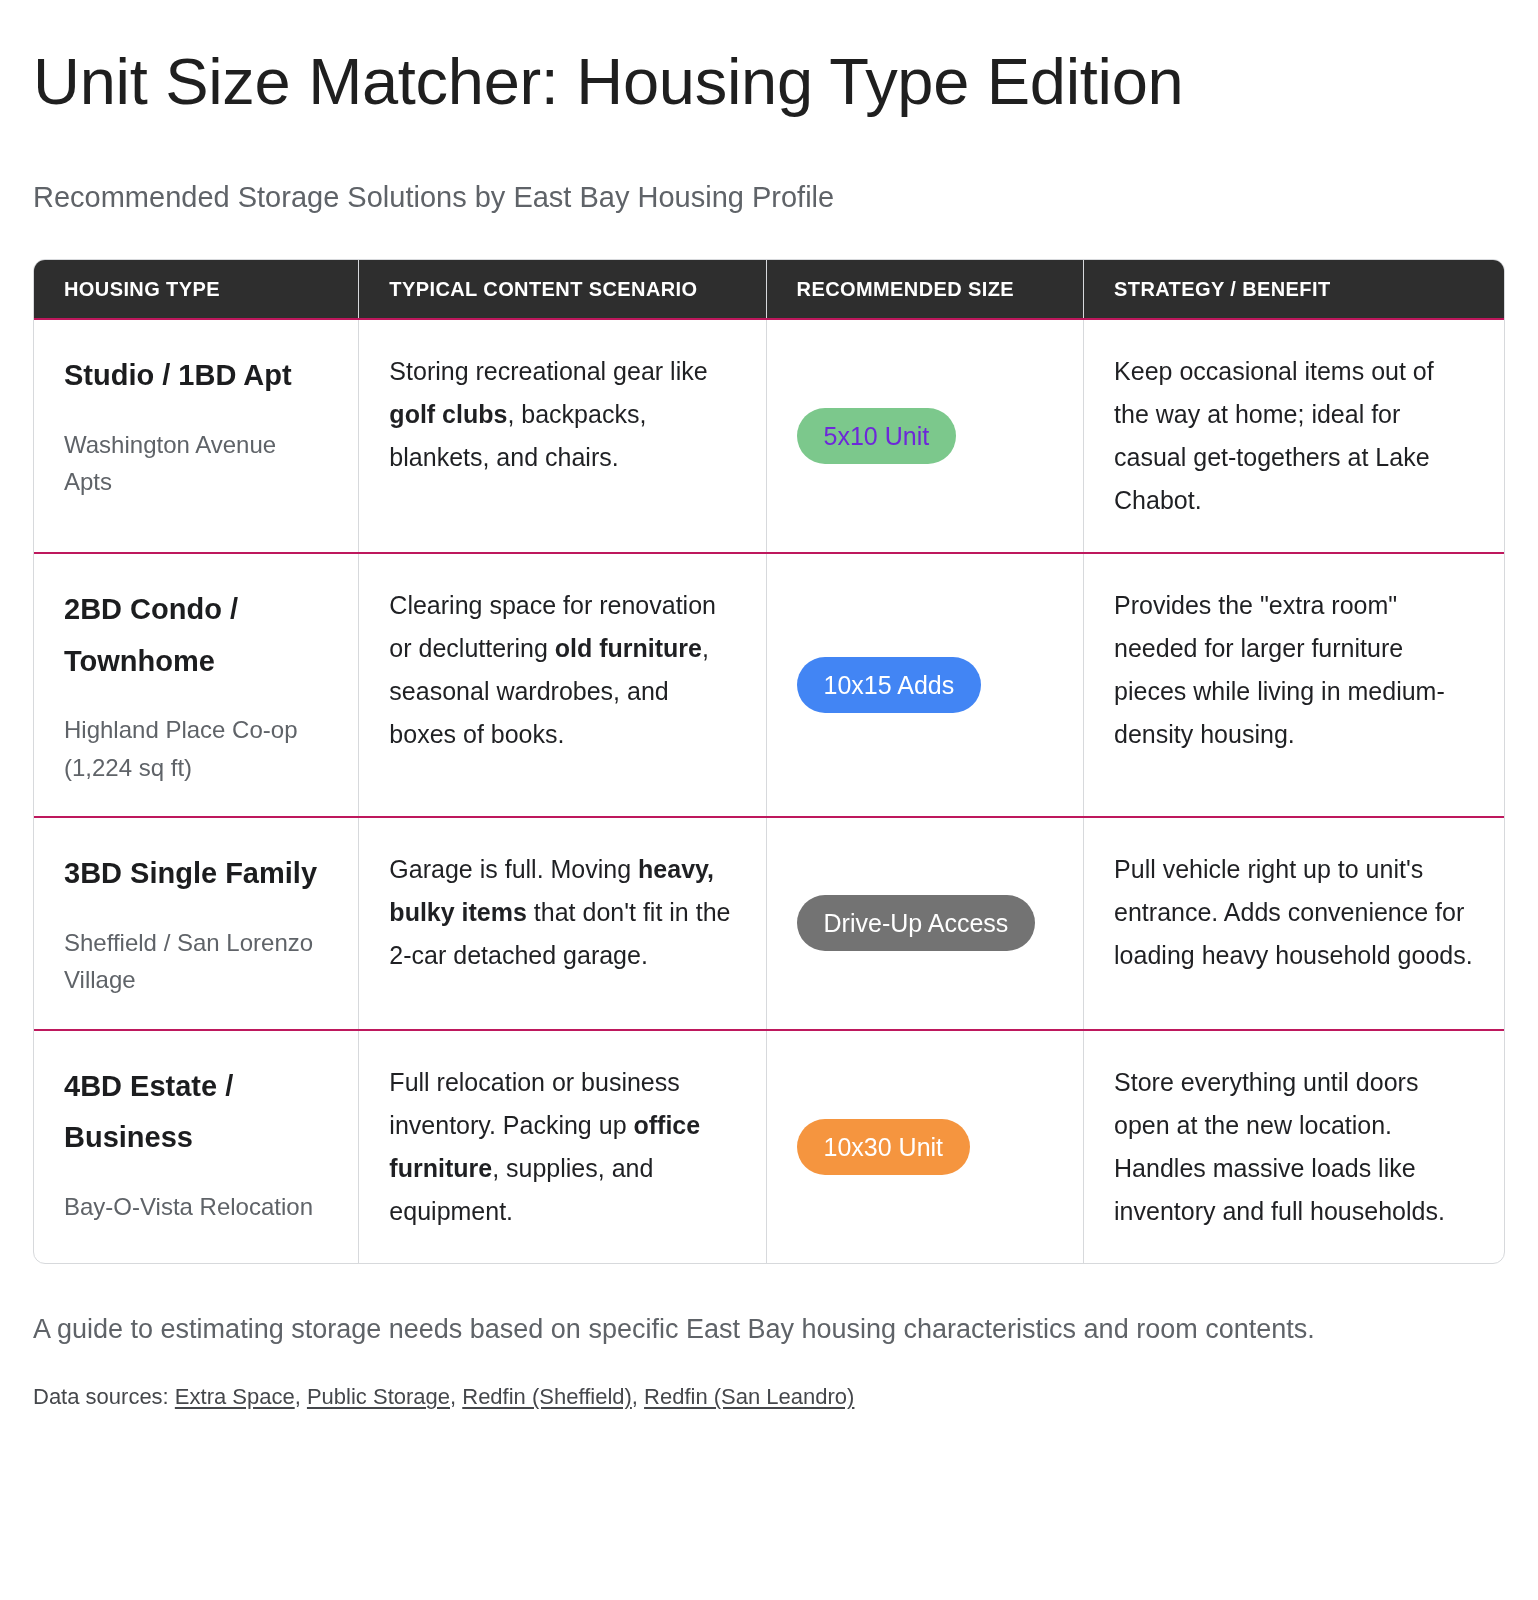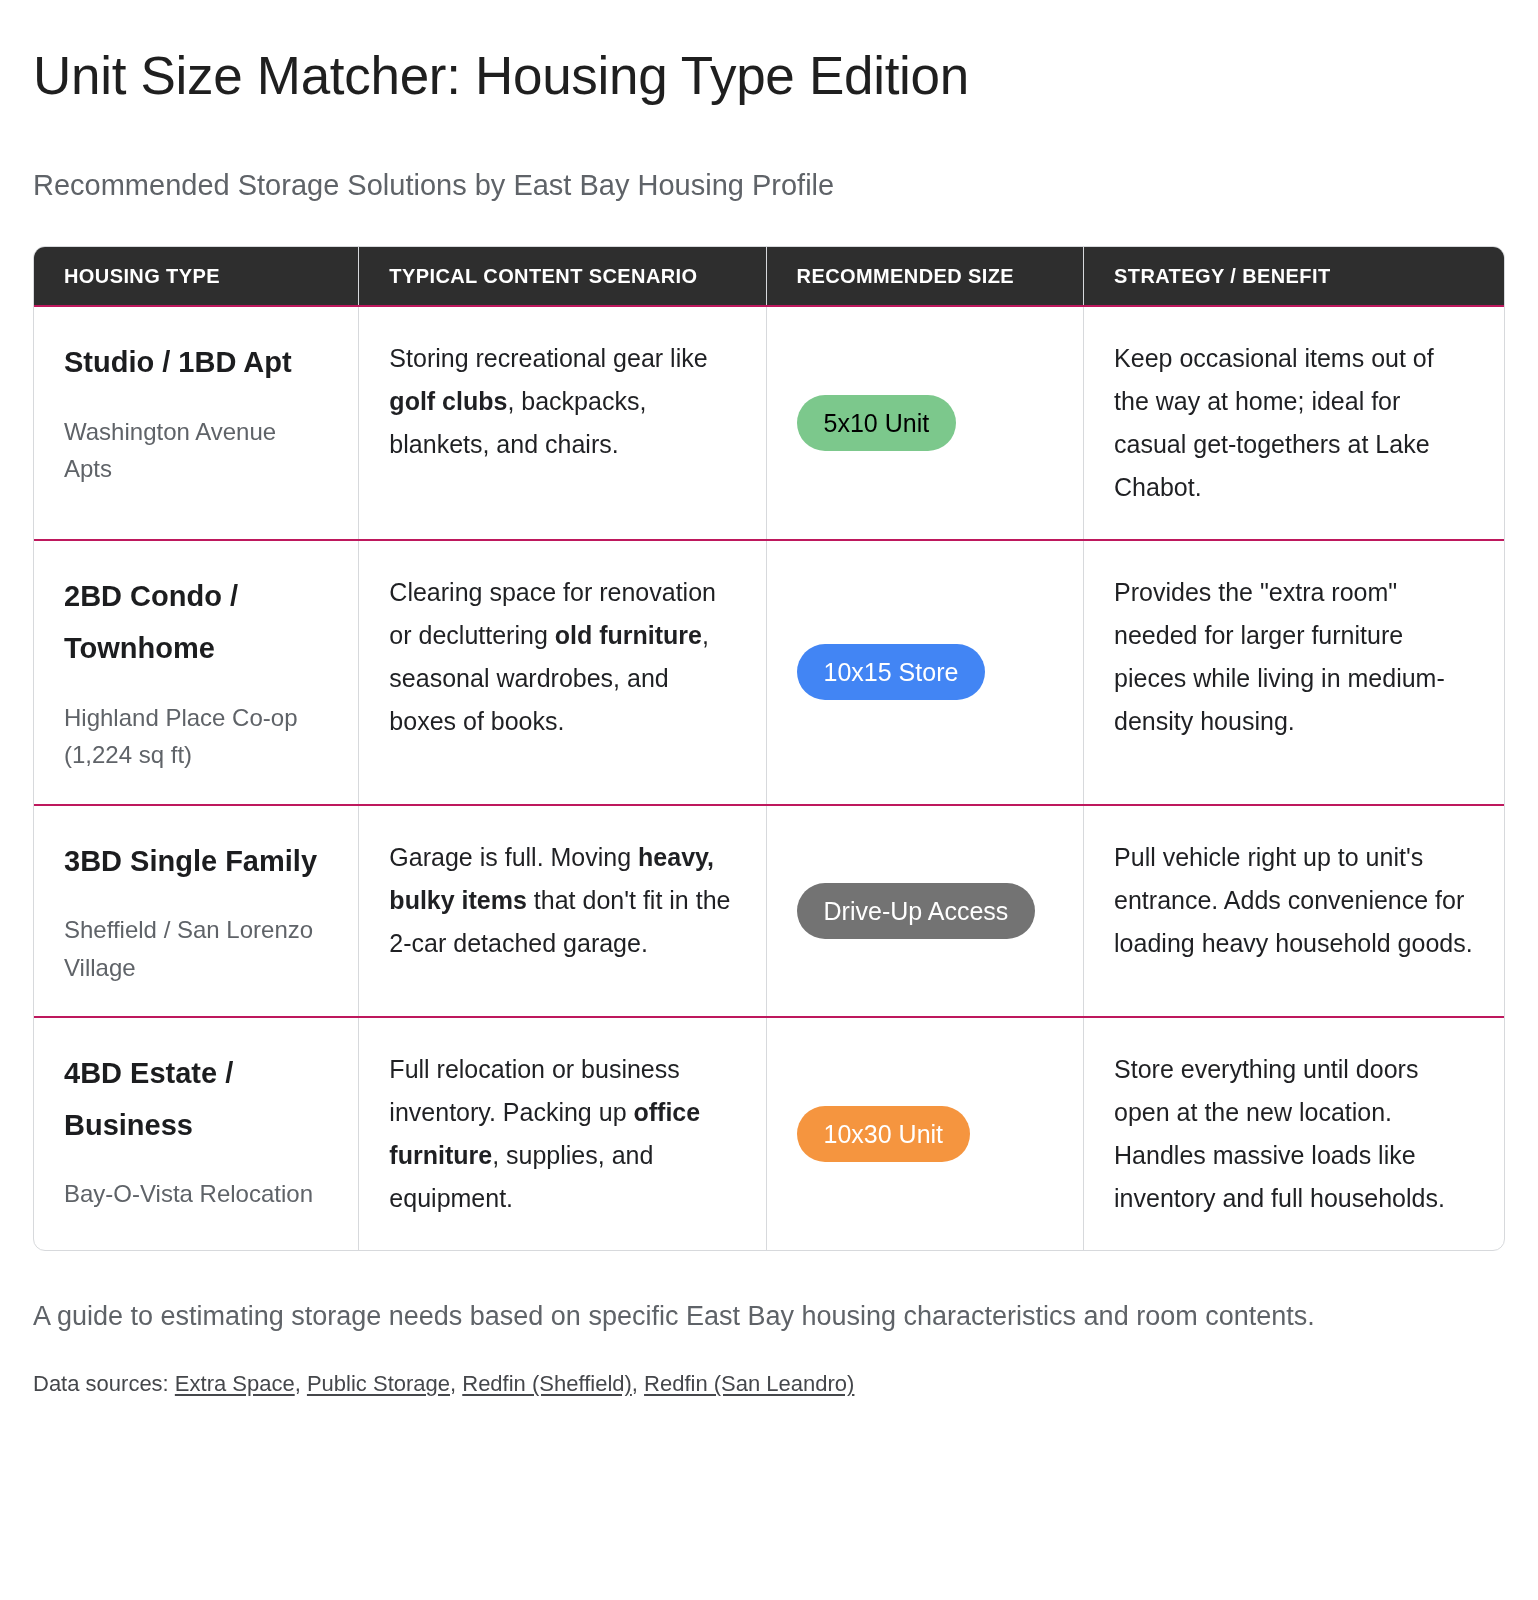--- a/index.html
+++ b/index.html
@@ -5,21 +5,21 @@
   * { box-sizing: border-box; }
   html, body { margin: 0; padding: 0; background: #ffffff; }
   body {
     width: 1538px;
     min-height: 1600px;
     padding: 34px 33px 40px 33px;
     font-family: "Liberation Sans", sans-serif;
     color: #202124;
   }
   .page-title {
-    font-size: 53px;
+    font-size: 65px;
     font-weight: 500;
     letter-spacing: -0.3px;
     color: #1f1f1f;
     margin: 14px 0 0 0;
     line-height: 1.05;
   }
   .page-subtitle {
     font-size: 29px;
     font-weight: 400;
     color: #5f6368;
@@ -125,32 +125,32 @@
       </tr>
     </thead>
     <tbody>
       <tr>
         <td>
           <div class="housing-title">Studio / 1BD Apt</div>
           <div class="housing-sub">Washington Avenue Apts</div>
         </td>
         <td class="scenario"><span>Storing recreational gear like </span><strong>golf clubs</strong><span>, backpacks, blankets, and chairs.</span></td>
         <td class="cell-size">
-          <span class="pill" style="background-color: rgb(124, 200, 140); color: #000000;">5x10 Unit</span>
+          <span class="pill" style="background-color: rgb(124, 200, 140); color: #6d28d9;">5x10 Unit</span>
         </td>
         <td>Keep occasional items out of the way at home; ideal for casual get-togethers at Lake Chabot.</td>
       </tr>
       <tr>
         <td>
           <div class="housing-title">2BD Condo / Townhome</div>
           <div class="housing-sub">Highland Place Co-op (1,224 sq ft)</div>
         </td>
         <td class="scenario"><span>Clearing space for renovation or decluttering </span><strong>old furniture</strong><span>, seasonal wardrobes, and boxes of books.</span></td>
         <td class="cell-size">
-          <span class="pill" style="background-color: rgb(66, 133, 244); color: rgb(255, 255, 255);">10x15 Store</span>
+          <span class="pill" style="background-color: rgb(66, 133, 244); color: rgb(255, 255, 255);">10x15 Adds</span>
         </td>
         <td>Provides the "extra room" needed for larger furniture pieces while living in medium-density housing.</td>
       </tr>
       <tr>
         <td>
           <div class="housing-title">3BD Single Family</div>
           <div class="housing-sub">Sheffield / San Lorenzo Village</div>
         </td>
         <td class="scenario"><span>Garage is full. Moving </span><strong>heavy, bulky items</strong><span> that don't fit in the 2-car detached garage.</span></td>
         <td class="cell-size">

